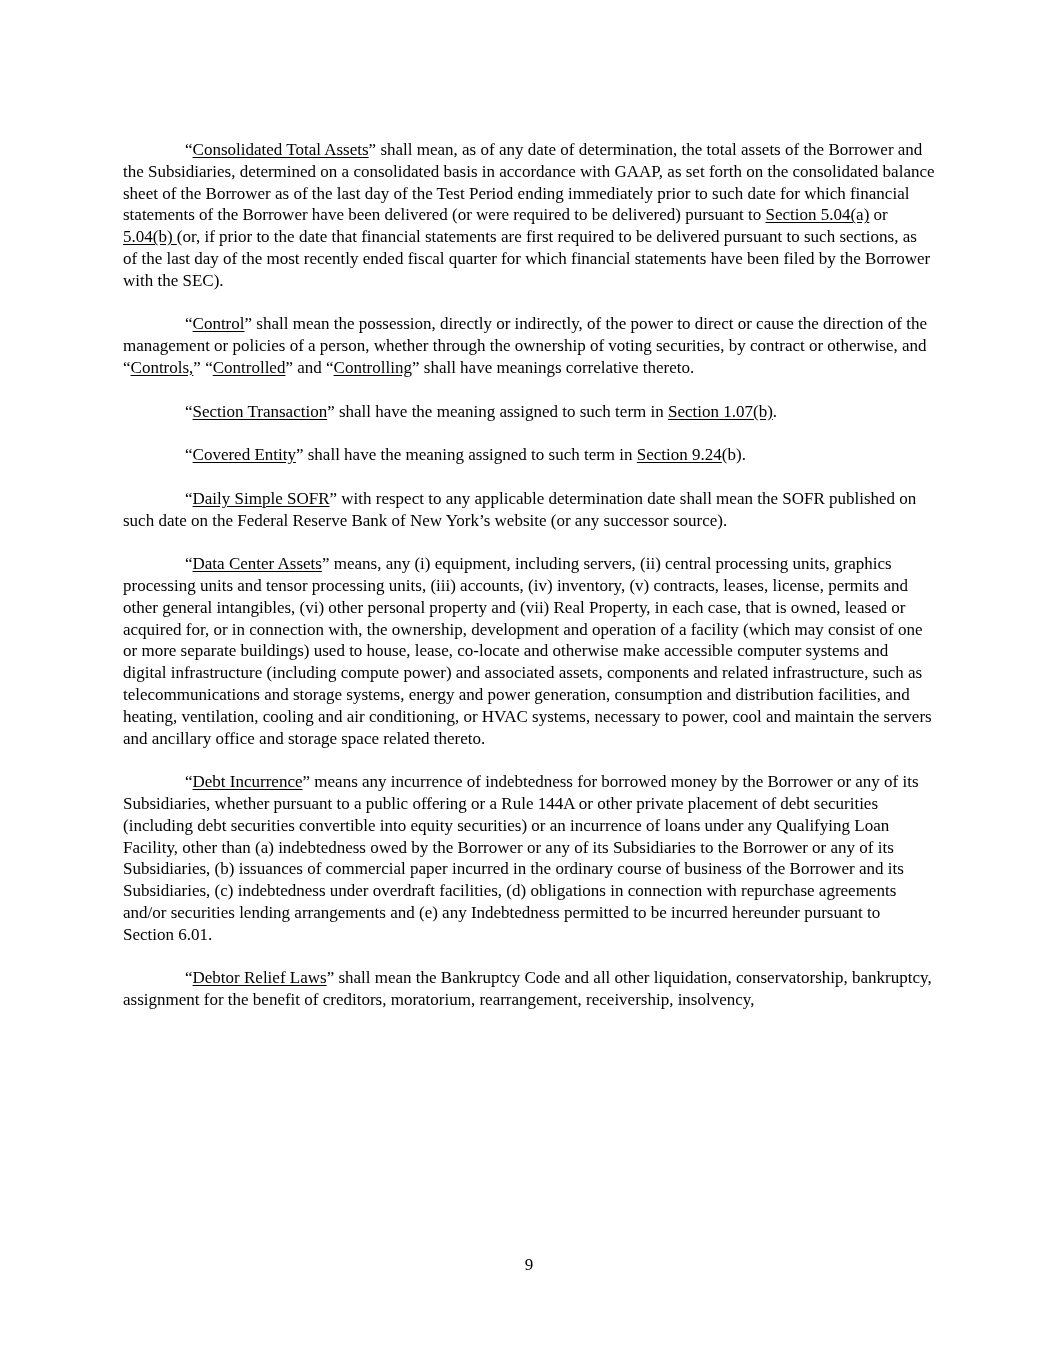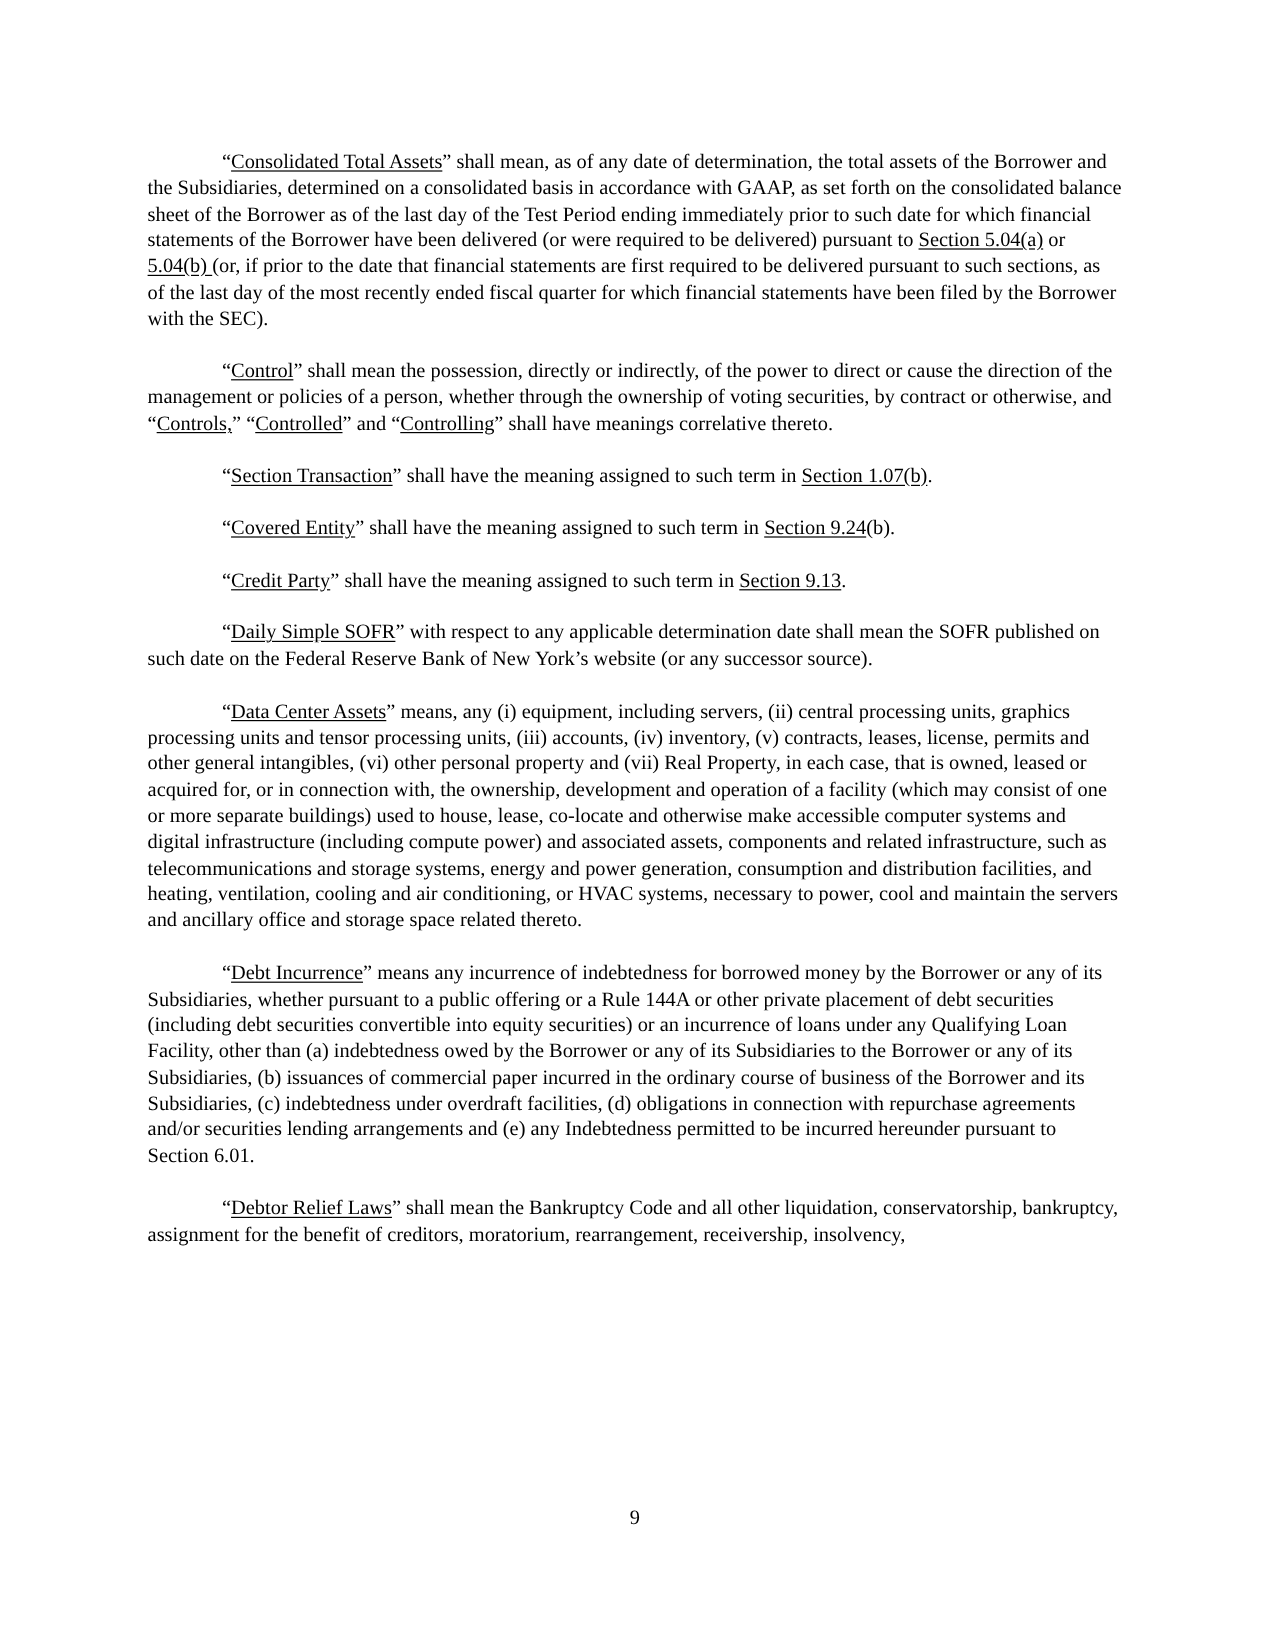--- a/index.html
+++ b/index.html
@@ -12,21 +12,21 @@
     width: 1055px;
     height: 1365px;
     background: #ffffff;
     color: #000000;
     font-family: "Liberation Serif", "DejaVu Serif", serif;
     overflow: hidden;
   }
   .content {
     position: absolute;
     left: 123px;
-    top: 124px;
+    top: 139px;
     width: 812px;
     font-size: 17px;
     line-height: 21.8px;
     text-align: left;
   }
   .para {
     margin: 0 0 21.8px 0;
     text-indent: 62px;
   }
   .u {
@@ -45,21 +45,20 @@
 </style>
 </head>
 <body>
 
 <div class="page">
   <main class="content" id="document-body">
       <p class="para"><span>“</span><span class="u">Consolidated Total Assets</span><span>” shall mean, as of any date of determination, the total assets of the Borrower and the Subsidiaries, determined on a consolidated basis in accordance with GAAP, as set forth on the consolidated balance sheet of the Borrower as of the last day of the Test Period ending immediately prior to such date for which financial statements of the Borrower have been delivered (or were required to be delivered) pursuant to </span><span class="u">Section 5.04(a)</span><span> or </span><span class="u">5.04(b) </span><span>(or, if prior to the date that financial statements are first required to be delivered pursuant to such sections, as of the last day of the most recently ended fiscal quarter for which financial statements have been filed by the Borrower with the SEC).</span></p>
       <p class="para"><span>“</span><span class="u">Control</span><span>” shall mean the possession, directly or indirectly, of the power to direct or cause the direction of the management or policies of a person, whether through the ownership of voting securities, by contract or otherwise, and “</span><span class="u">Controls,</span><span>” “</span><span class="u">Controlled</span><span>” and “</span><span class="u">Controlling</span><span>” shall have meanings correlative thereto.</span></p>
       <p class="para"><span>“</span><span class="u">Section Transaction</span><span>” shall have the meaning assigned to such term in </span><span class="u">Section 1.07(b)</span><span>.</span></p>
       <p class="para"><span>“</span><span class="u">Covered Entity</span><span>” shall have the meaning assigned to such term in </span><span class="u">Section 9.24</span><span>(b).</span></p>
-      <p class="para"><span>“</span><span class="u">Credit Party</span><span>” shall have the meaning assigned to such term in </span><span class="u">Section 9.13</span><span>.</span></p>
       <p class="para"><span>“</span><span class="u">Daily Simple SOFR</span><span>” with respect to any applicable determination date shall mean the SOFR published on such date on the Federal Reserve Bank of New York’s website (or any successor source).</span></p>
       <p class="para"><span>“</span><span class="u">Data Center Assets</span><span>” means, any (i) equipment, including servers, (ii) central processing units, graphics processing units and tensor processing units, (iii) accounts, (iv) inventory, (v) contracts, leases, license, permits and other general intangibles, (vi) other personal property and (vii) Real Property, in each case, that is owned, leased or acquired for, or in connection with, the ownership, development and operation of a facility (which may consist of one or more separate buildings) used to house, lease, co-locate and otherwise make accessible computer systems and digital infrastructure (including compute power) and associated assets, components and related infrastructure, such as telecommunications and storage systems, energy and power generation, consumption and distribution facilities, and heating, ventilation, cooling and air conditioning, or HVAC systems, necessary to power, cool and maintain the servers and ancillary office and storage space related thereto.</span></p>
       <p class="para"><span>“</span><span class="u">Debt Incurrence</span><span>” means any incurrence of indebtedness for borrowed money by the Borrower or any of its Subsidiaries, whether pursuant to a public offering or a Rule 144A or other private placement of debt securities (including debt securities convertible into equity securities) or an incurrence of loans under any Qualifying Loan Facility, other than (a) indebtedness owed by the Borrower or any of its Subsidiaries to the Borrower or any of its Subsidiaries, (b) issuances of commercial paper incurred in the ordinary course of business of the Borrower and its Subsidiaries, (c) indebtedness under overdraft facilities, (d) obligations in connection with repurchase agreements and/or securities lending arrangements and (e) any Indebtedness permitted to be incurred hereunder pursuant to Section 6.01.</span></p>
       <p class="para"><span>“</span><span class="u">Debtor Relief Laws</span><span>” shall mean the Bankruptcy Code and all other liquidation, conservatorship, bankruptcy, assignment for the benefit of creditors, moratorium, rearrangement, receivership, insolvency,</span></p>
     </main>
   <footer class="page-footer">
     <span>9</span>
   </footer>
 </div>
 

